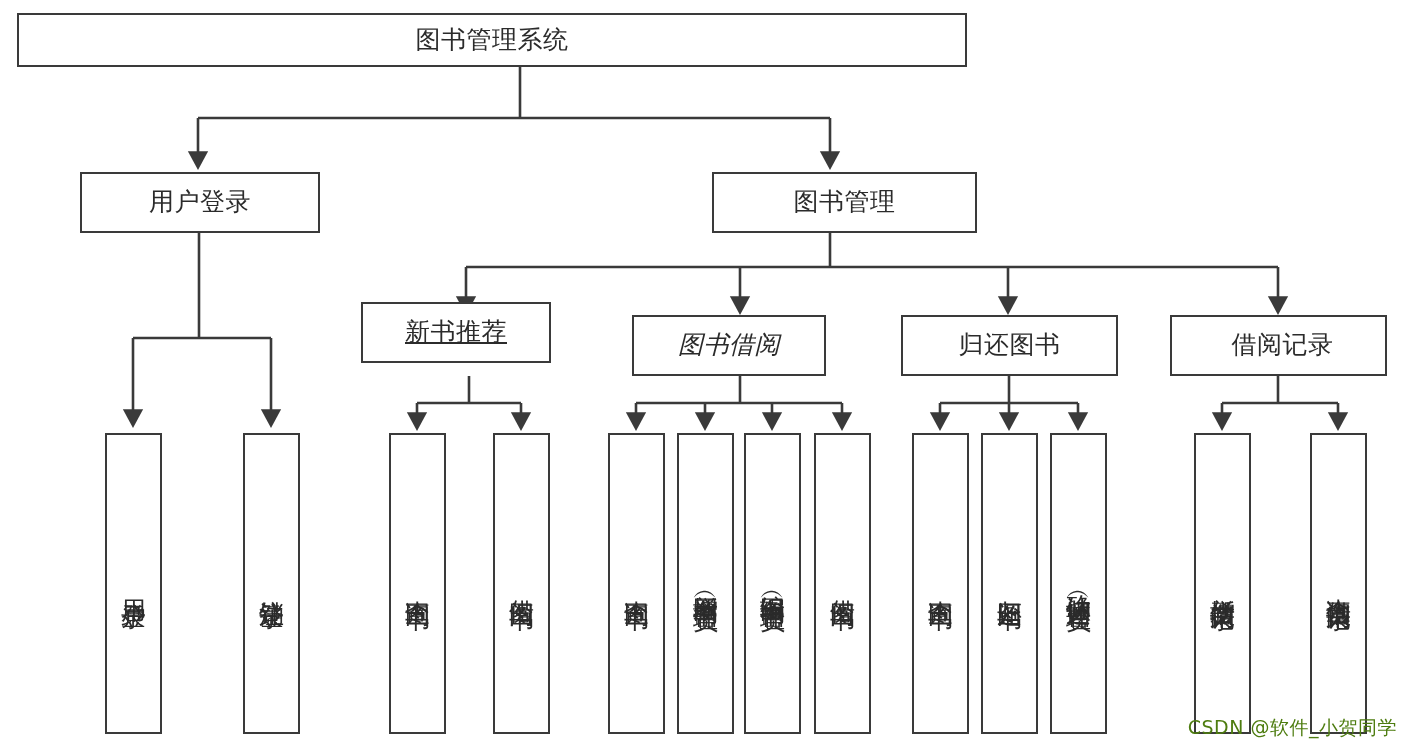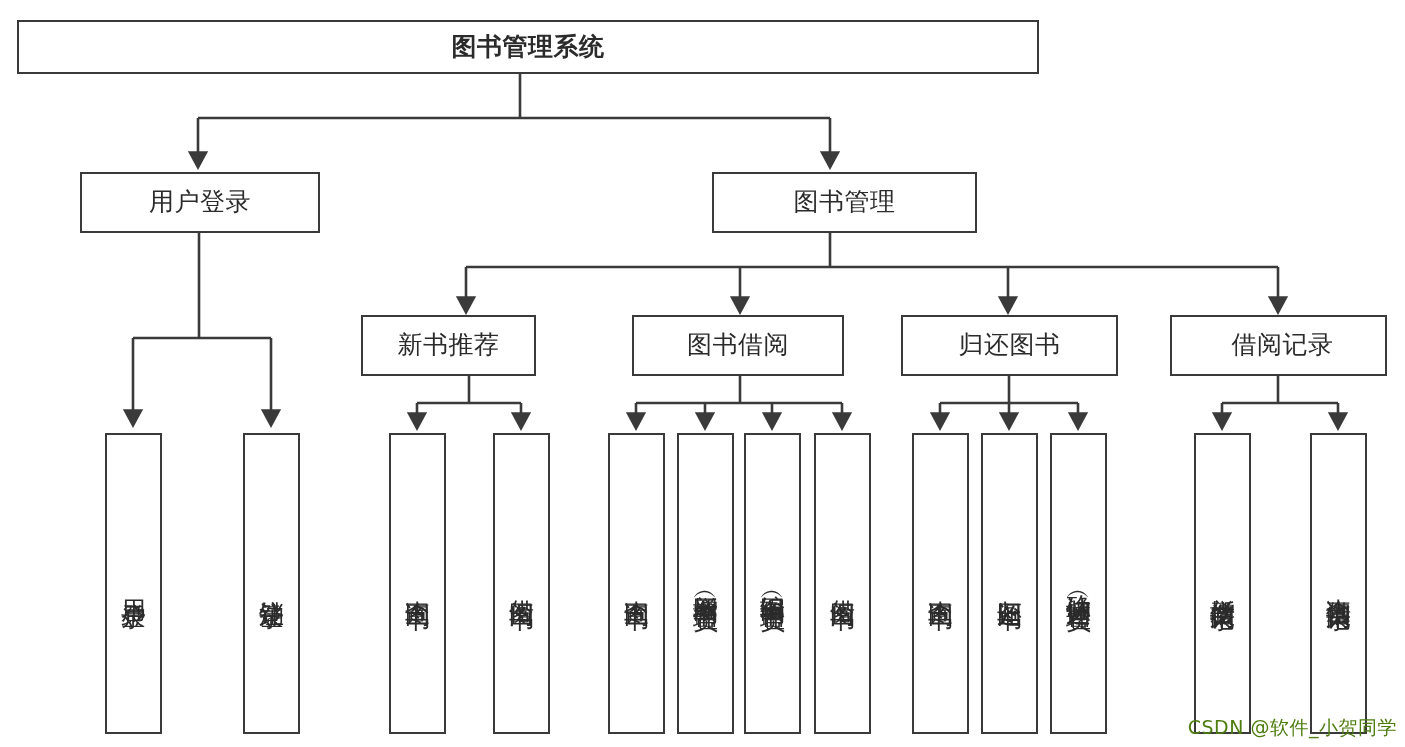--- a/index.html
+++ b/index.html
@@ -112,35 +112,35 @@
       <path d="M1009,403 L1009,421" marker-end="url(#arrow)"></path>
       <path d="M1078,403 L1078,421" marker-end="url(#arrow)"></path>
 
       <path d="M1278,376 L1278,403"></path>
       <path d="M1222,403 L1338,403"></path>
       <path d="M1222,403 L1222,421" marker-end="url(#arrow)"></path>
       <path d="M1338,403 L1338,421" marker-end="url(#arrow)"></path>
     </g>
   </svg>
 
-  <div class="node horiz" style="left:17px; top:20px; width:1022px; height:54px;font-weight:bold;">
+  <div class="node horiz" style="left:17px; top:13px; width:950px; height:54px;">
     <span>图书管理系统</span>
   </div>
 
   <div class="node horiz" style="left:80px; top:172px; width:240px; height:61px;">
     <span>用户登录</span>
   </div>
   <div class="node horiz" style="left:712px; top:172px; width:265px; height:61px;justify-content:center;">
     <span>图书管理</span>
   </div>
 
-  <div class="node horiz" style="left:361px; top:315px; width:175px; height:61px;">
+  <div class="node horiz" style="left:361px; top:302px; width:190px; height:61px;text-decoration:underline;">
     <span>新书推荐</span>
   </div>
-  <div class="node horiz" style="left:632px; top:315px; width:212px; height:61px;">
+  <div class="node horiz" style="left:632px; top:315px; width:194px; height:61px;font-style:italic;">
     <span>图书借阅</span>
   </div>
   <div class="node horiz" style="left:901px; top:315px; width:217px; height:61px;">
     <span>归还图书</span>
   </div>
   <div class="node horiz" style="left:1170px; top:315px; width:217px; height:61px;padding-left:8px;">
     <span>借阅记录</span>
   </div>
 
   <div class="node vert" style="left:105px; top:433px; width:57px; height:301px;">

